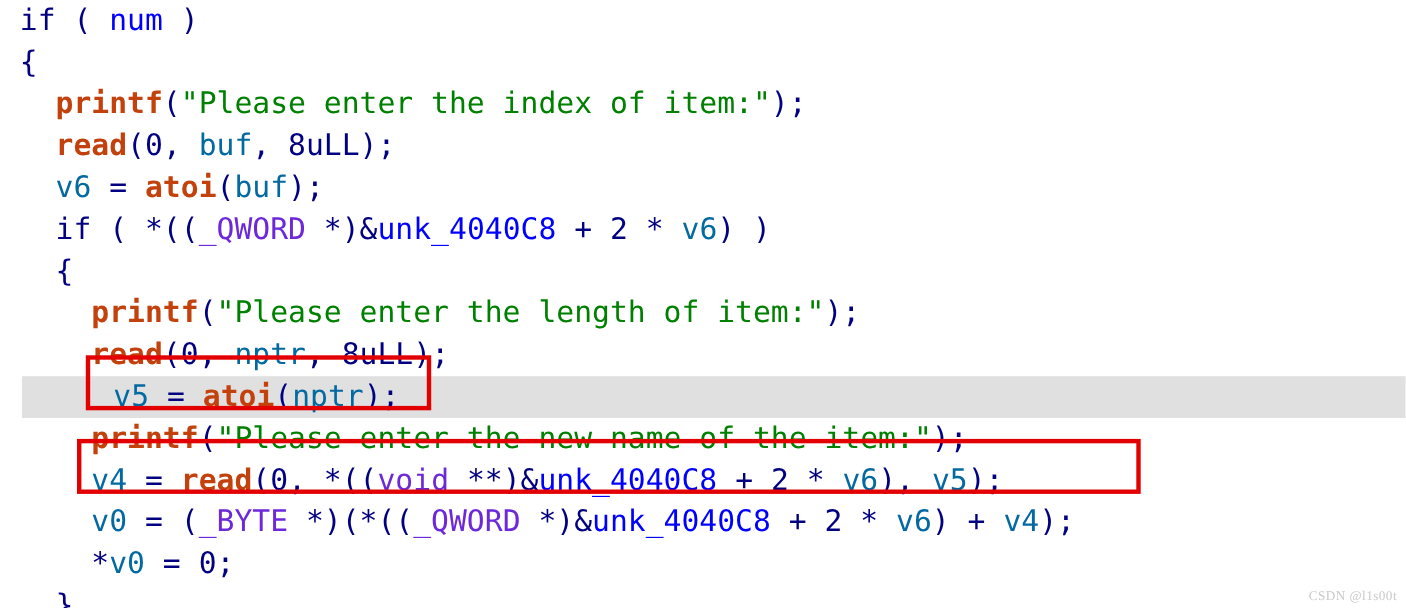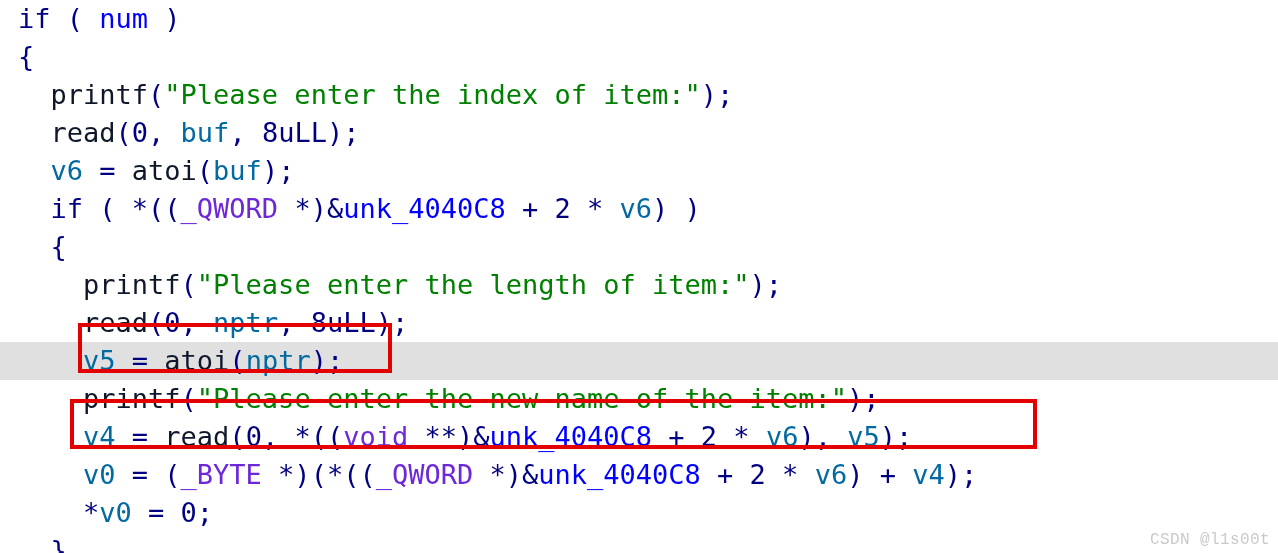--- a/index.html
+++ b/index.html
@@ -30,26 +30,27 @@
   }
   .line {
     position: relative;
     height: 38px;
     padding-left: 18px;
     box-sizing: border-box;
     white-space: pre;
   }
   .line.hl {
     background: #e0e0e0;
+    margin-left: 20px;
   }
 
   
   .p  { color: #000080; }            
   .kw { color: #000080; }            
-  .fn { color: #0f172a; }            
+  .fn { color: #c2410c; font-weight: bold; }            
   .gv { color: #0000ff; }            
   .lv { color: #0369a1; }            
   .ty { color: #6d28d9; }            
   .st { color: #008000; }            
   .nm { color: #000080; }            
 
   
   .redbox {
     position: absolute;
     border: 4px solid #e30000;
@@ -68,22 +69,22 @@
     top: 399px;
     width: 967px;
     height: 50px;
   }
 
   
   #watermark {
     position: absolute;
     right: 8px;
     bottom: 4px;
-    font-family: Liberation Mono, monospace;
-    font-size: 16px;
+    font-family: Liberation Serif, serif;
+    font-size: 12px;
     color: #c9c9c9;
     letter-spacing: 0.4px;
     white-space: nowrap;
   }
 </style>
 </head>
 <body>
 
 <div id="screen">
 

